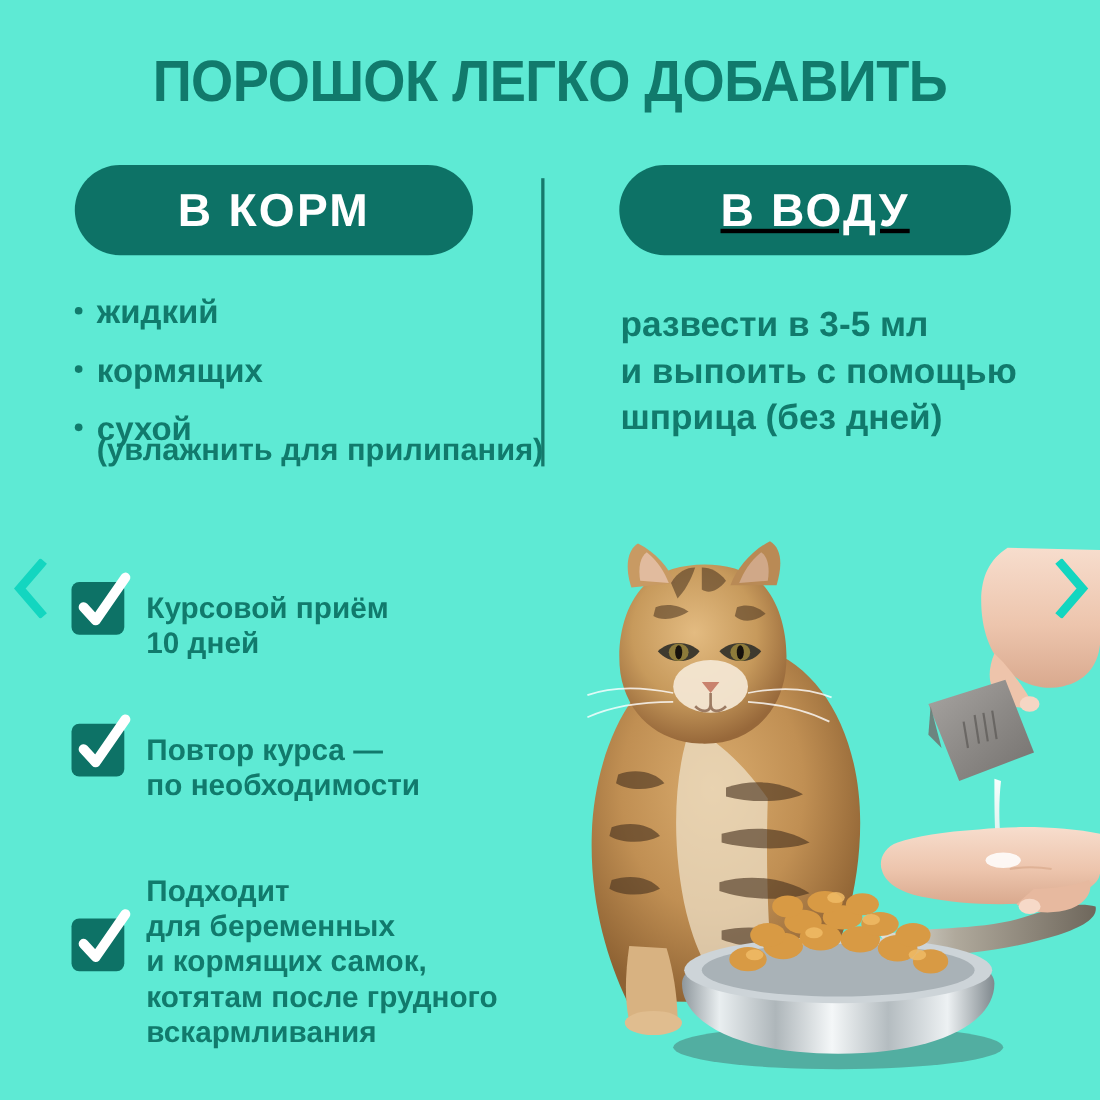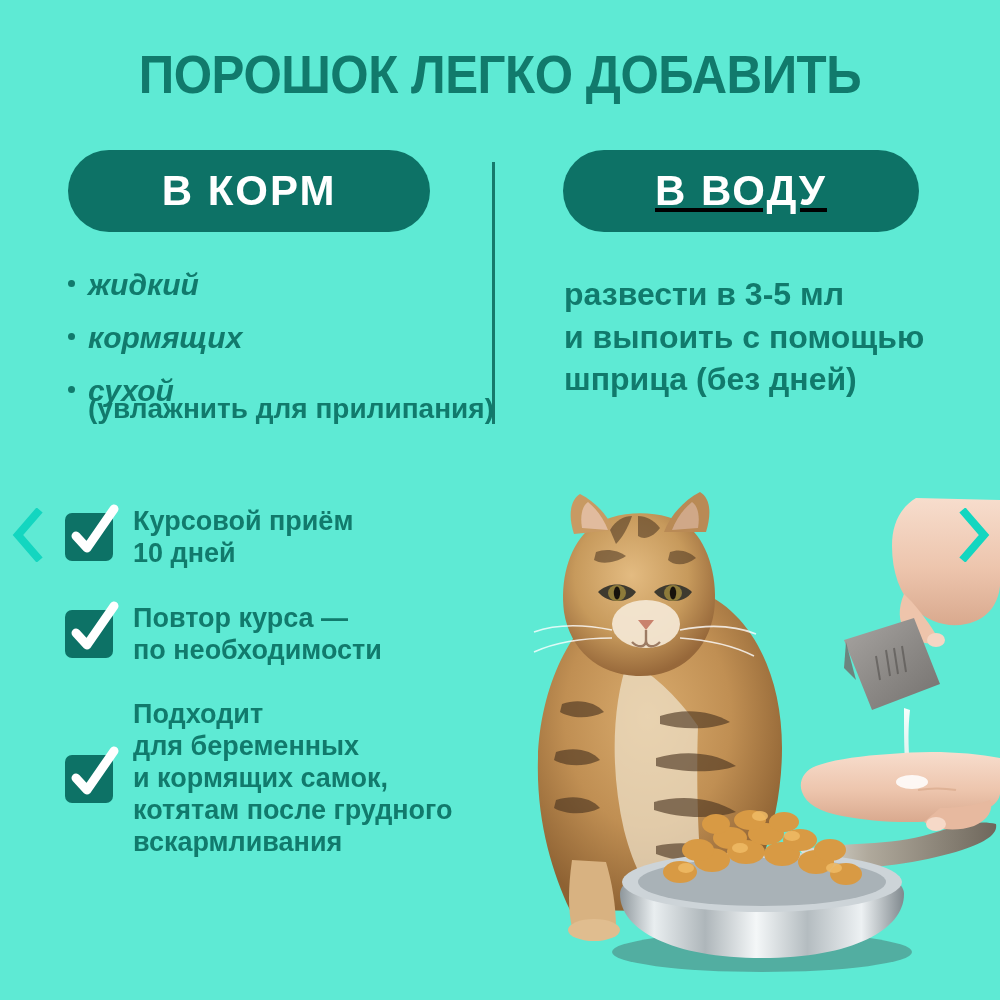--- a/index.html
+++ b/index.html
@@ -91,21 +91,20 @@
   }
   .bullets li {
     display: flex;
     align-items: baseline;
     color: #117a6c;
     font-size: 30px;
     font-weight: bold;
     line-height: 1;
     margin-bottom: 23px;
     white-space: nowrap;
-    font-style: italic;
   }
   .bullet-dot {
     width: 7px;
     height: 7px;
     border-radius: 50%;
     background: #117a6c;
     margin-right: 13px;
     flex: 0 0 auto;
     position: relative;
     top: -8px;
@@ -168,20 +167,21 @@
     height: 60px;
     overflow: visible;
   }
   .check-text {
     color: #117a6c;
     font-size: 27px;
     font-weight: bold;
     line-height: 1.18;
     white-space: nowrap;
     padding-top: 1px;
+    margin-top: 32px;
   }
 
   
   .arrow {
     position: absolute;
     top: 508px;
     width: 34px;
     height: 54px;
   }
   .arrow-left  { left: 11px; }

